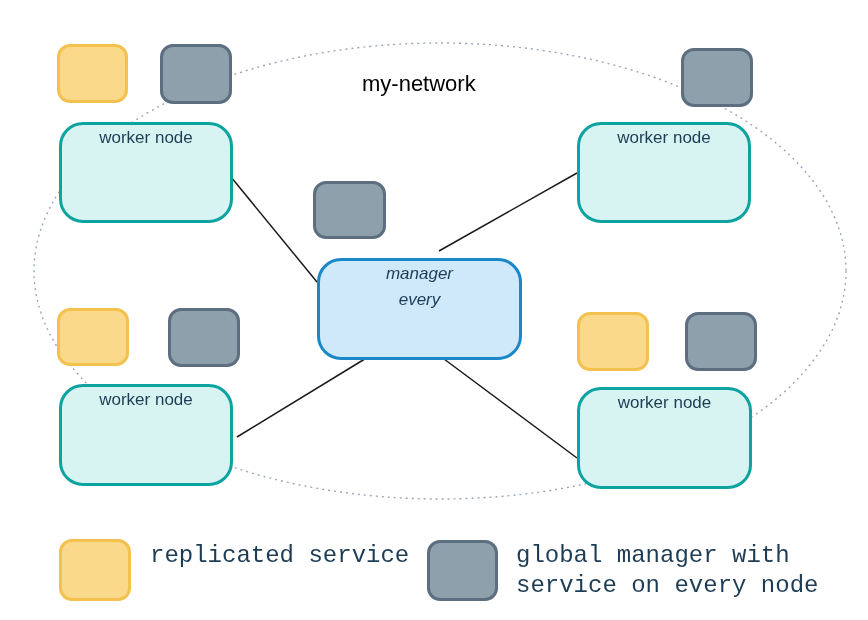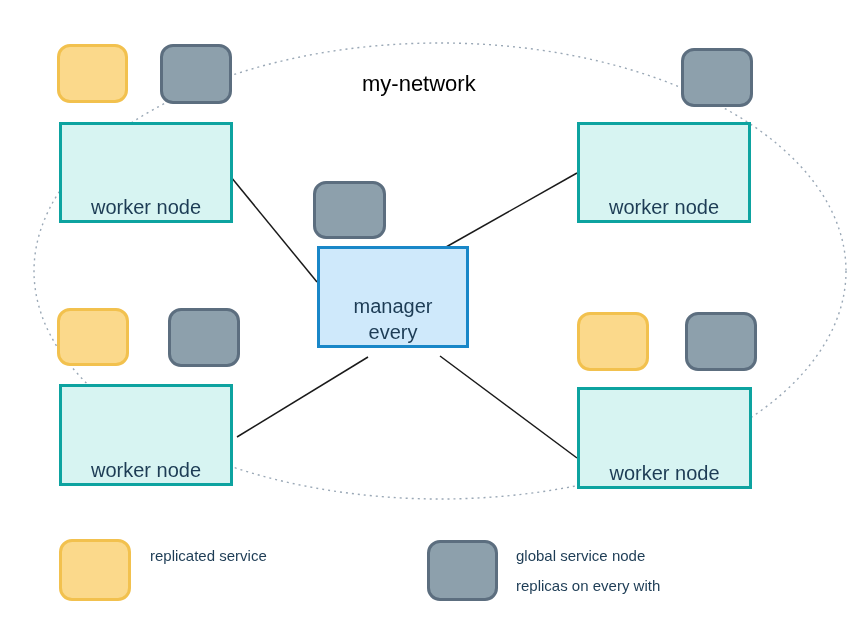--- a/index.html
+++ b/index.html
@@ -22,25 +22,26 @@
     top: 0;
     width: 868px;
     height: 620px;
   }
   .node {
     position: absolute;
     box-sizing: border-box;
     display: flex;
     flex-direction: column;
     align-items: center;
-    justify-content: flex-end;
-    font-size: 20px;
+    justify-content: flex-start;
+    font-size: 17px;
     line-height: 26px;
     color: #1d3c55;
     text-align: center;
+    border-radius: 24px;
   }
   .node.worker {
     background: #d7f4f2;
     border: 3px solid #0da3a0;
   }
   .node.manager {
     background: #cfe9fb;
     border: 3px solid #1987c8;
   }
   .service {
@@ -60,24 +61,25 @@
     position: absolute;
     left: 362px;
     top: 48px;
     font-size: 22px;
     color: #000000;
     white-space: nowrap;
     margin-top: 23px;
   }
   .legend-text {
     position: absolute;
-    font-size: 15px;
+    font-size: 24px;
     line-height: 30px;
     color: #1d3c55;
     white-space: nowrap;
+    font-family: Liberation Mono, monospace;
   }
   .legend-text.left { left: 150px; top: 541px; }
   .legend-text.right { left: 516px; top: 541px; }
 </style>
 </head>
 <body>
 
 <div class="canvas">
 
   <svg class="lines-layer" viewBox="0 0 868 620">
@@ -105,29 +107,29 @@
   <div class="node worker" style="left:577px; top:122px; width:174px; height:101px;">
     <span>worker node</span>
   </div>
   <div class="node worker" style="left:59px; top:384px; width:174px; height:102px;">
     <span>worker node</span>
   </div>
   <div class="node worker" style="left:577px; top:387px; width:175px; height:102px;">
     <span>worker node</span>
   </div>
 
-  <div class="node manager" style="left:317px; top:246px; width:152px; height:102px;">
+  <div class="node manager" style="left:317px; top:258px; width:205px; height:102px;font-style:italic;">
     <span>manager</span>
     <span>every</span>
   </div>
 
   <div class="service replicated" style="left:59px; top:539px; width:72px; height:62px;"></div>
   <div class="legend-text left">
     <div>replicated service</div>
   </div>
 
   <div class="service global" style="left:427px; top:540px; width:71px; height:61px;"></div>
   <div class="legend-text right">
-    <div>global service node</div>
-    <div>replicas on every with</div>
+    <div>global manager with</div>
+    <div>service on every node</div>
   </div>
 
 </div>
 
 </body></html>

